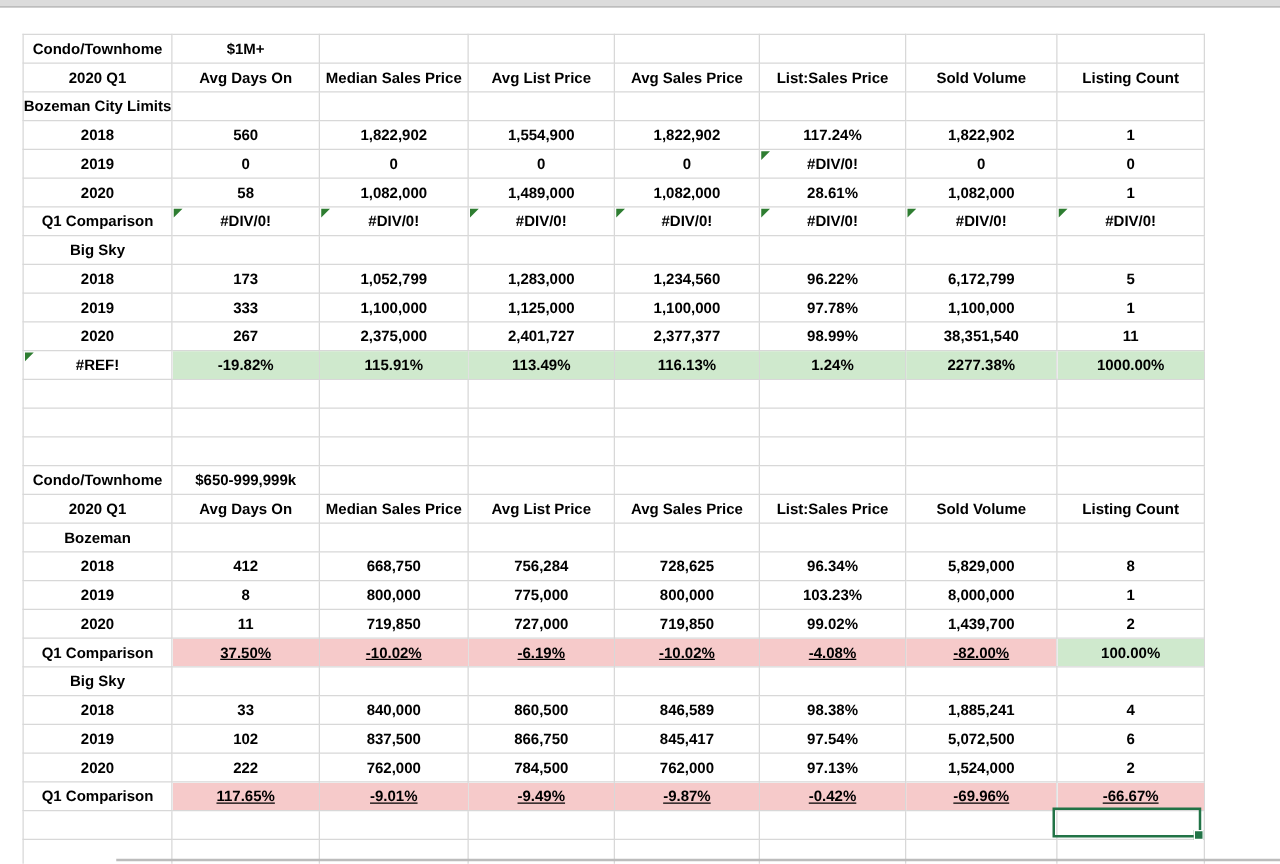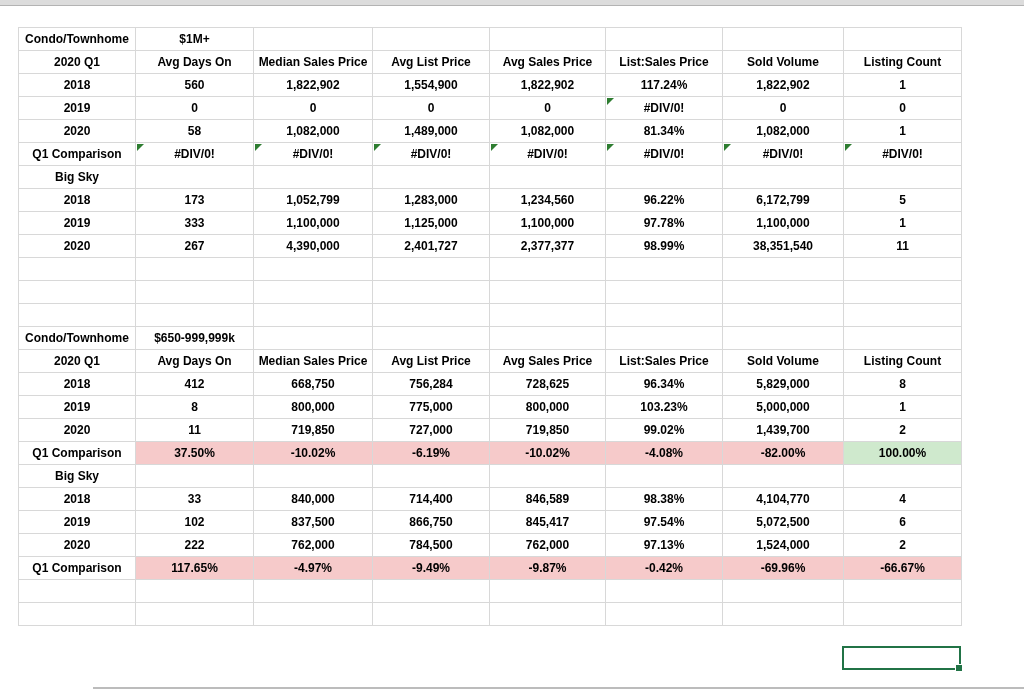--- a/index.html
+++ b/index.html
@@ -23,21 +23,21 @@
     position:relative;
     border:1px solid #d8d8d8;
     font-size:12px;font-weight:bold;color:#000;
     text-align:center;vertical-align:middle;
     padding:0;overflow:hidden;white-space:nowrap;
   }
   td.left{text-align:left;padding-left:4px;}
   td.norm{font-weight:normal;}
   td.blk{border:2px solid #181818;}
   td.good{background:var(--good-fill);color:var(--good-text);}
-  td.bad{background:var(--bad-fill);color:var(--bad-text);}
+  td.bad{background:var(--bad-fill);color:var(--bad-text);text-decoration:underline;}
   .tri{
     position:absolute;left:1px;top:1px;width:0;height:0;
     border-top:7px solid var(--tri);border-right:7px solid transparent;
   }
   .sel{
     position:absolute;left:842px;top:646px;width:115px;height:20px;
     border:2px solid var(--sel);background:transparent;z-index:5;
   }
   .sel .handle{
     position:absolute;right:-4px;bottom:-4px;width:6px;height:6px;
@@ -75,20 +75,30 @@
         <td class="">2020 Q1</td>
         <td class="">Avg Days On</td>
         <td class="">Median Sales Price</td>
         <td class="">Avg List Price</td>
         <td class="">Avg Sales Price</td>
         <td class="">List:Sales Price</td>
         <td class="">Sold Volume</td>
         <td class="">Listing Count</td>
       </tr>
       <tr>
+        <td class="left">Bozeman City Limits</td>
+        <td class=""></td>
+        <td class=""></td>
+        <td class=""></td>
+        <td class=""></td>
+        <td class=""></td>
+        <td class=""></td>
+        <td class=""></td>
+      </tr>
+      <tr>
         <td class="">2018</td>
         <td class="blk">560</td>
         <td class="blk">1,822,902</td>
         <td class="blk">1,554,900</td>
         <td class="blk">1,822,902</td>
         <td class="blk">117.24%</td>
         <td class="blk">1,822,902</td>
         <td class="blk">1</td>
       </tr>
       <tr>
@@ -100,21 +110,21 @@
         <td class="blk">#DIV/0!<span class="tri"></span></td>
         <td class="blk">0</td>
         <td class="blk">0</td>
       </tr>
       <tr>
         <td class="">2020</td>
         <td class="blk">58</td>
         <td class="blk">1,082,000</td>
         <td class="blk">1,489,000</td>
         <td class="blk">1,082,000</td>
-        <td class="blk">81.34%</td>
+        <td class="blk">28.61%</td>
         <td class="blk">1,082,000</td>
         <td class="blk">1</td>
       </tr>
       <tr>
         <td class="">Q1 Comparison</td>
         <td class="">#DIV/0!<span class="tri"></span></td>
         <td class="">#DIV/0!<span class="tri"></span></td>
         <td class="">#DIV/0!<span class="tri"></span></td>
         <td class="">#DIV/0!<span class="tri"></span></td>
         <td class="">#DIV/0!<span class="tri"></span></td>
@@ -147,26 +157,36 @@
         <td class="blk">1,100,000</td>
         <td class="blk">1,125,000</td>
         <td class="blk">1,100,000</td>
         <td class="blk">97.78%</td>
         <td class="blk">1,100,000</td>
         <td class="blk">1</td>
       </tr>
       <tr>
         <td class="">2020</td>
         <td class="blk">267</td>
-        <td class="blk">4,390,000</td>
+        <td class="blk">2,375,000</td>
         <td class="blk">2,401,727</td>
         <td class="blk">2,377,377</td>
         <td class="blk">98.99%</td>
         <td class="blk">38,351,540</td>
         <td class="blk">11</td>
+      </tr>
+      <tr>
+        <td class="">#REF!<span class="tri"></span></td>
+        <td class="good">-19.82%</td>
+        <td class="good">115.91%</td>
+        <td class="good">113.49%</td>
+        <td class="good">116.13%</td>
+        <td class="good">1.24%</td>
+        <td class="good">2277.38%</td>
+        <td class="good">1000.00%</td>
       </tr>
       <tr>
         <td class=""></td>
         <td class=""></td>
         <td class=""></td>
         <td class=""></td>
         <td class=""></td>
         <td class=""></td>
         <td class=""></td>
         <td class=""></td>
@@ -205,37 +225,47 @@
         <td class="">2020 Q1</td>
         <td class="">Avg Days On</td>
         <td class="">Median Sales Price</td>
         <td class="">Avg List Price</td>
         <td class="">Avg Sales Price</td>
         <td class="">List:Sales Price</td>
         <td class="">Sold Volume</td>
         <td class="">Listing Count</td>
       </tr>
       <tr>
+        <td class="left">Bozeman</td>
+        <td class=""></td>
+        <td class=""></td>
+        <td class=""></td>
+        <td class=""></td>
+        <td class=""></td>
+        <td class=""></td>
+        <td class=""></td>
+      </tr>
+      <tr>
         <td class="">2018</td>
         <td class="blk">412</td>
         <td class="blk">668,750</td>
         <td class="blk">756,284</td>
         <td class="blk">728,625</td>
         <td class="blk">96.34%</td>
         <td class="blk">5,829,000</td>
         <td class="blk">8</td>
       </tr>
       <tr>
         <td class="">2019</td>
         <td class="blk">8</td>
         <td class="blk">800,000</td>
         <td class="blk">775,000</td>
         <td class="blk">800,000</td>
         <td class="blk">103.23%</td>
-        <td class="blk">5,000,000</td>
+        <td class="blk">8,000,000</td>
         <td class="blk">1</td>
       </tr>
       <tr>
         <td class="">2020</td>
         <td class="blk">11</td>
         <td class="blk">719,850</td>
         <td class="blk">727,000</td>
         <td class="blk">719,850</td>
         <td class="blk">99.02%</td>
         <td class="blk">1,439,700</td>
@@ -258,24 +288,24 @@
         <td class=""></td>
         <td class=""></td>
         <td class=""></td>
         <td class=""></td>
         <td class=""></td>
       </tr>
       <tr>
         <td class="">2018</td>
         <td class="blk">33</td>
         <td class="blk">840,000</td>
-        <td class="blk">714,400</td>
+        <td class="blk">860,500</td>
         <td class="blk">846,589</td>
         <td class="blk">98.38%</td>
-        <td class="blk">4,104,770</td>
+        <td class="blk">1,885,241</td>
         <td class="blk">4</td>
       </tr>
       <tr>
         <td class="">2019</td>
         <td class="blk">102</td>
         <td class="blk">837,500</td>
         <td class="blk">866,750</td>
         <td class="blk">845,417</td>
         <td class="blk">97.54%</td>
         <td class="blk">5,072,500</td>
@@ -287,21 +317,21 @@
         <td class="blk">762,000</td>
         <td class="blk">784,500</td>
         <td class="blk">762,000</td>
         <td class="blk">97.13%</td>
         <td class="blk">1,524,000</td>
         <td class="blk">2</td>
       </tr>
       <tr>
         <td class="">Q1 Comparison</td>
         <td class="bad">117.65%</td>
-        <td class="bad">-4.97%</td>
+        <td class="bad">-9.01%</td>
         <td class="bad">-9.49%</td>
         <td class="bad">-9.87%</td>
         <td class="bad">-0.42%</td>
         <td class="bad">-69.96%</td>
         <td class="bad">-66.67%</td>
       </tr>
       <tr>
         <td class=""></td>
         <td class=""></td>
         <td class=""></td>

